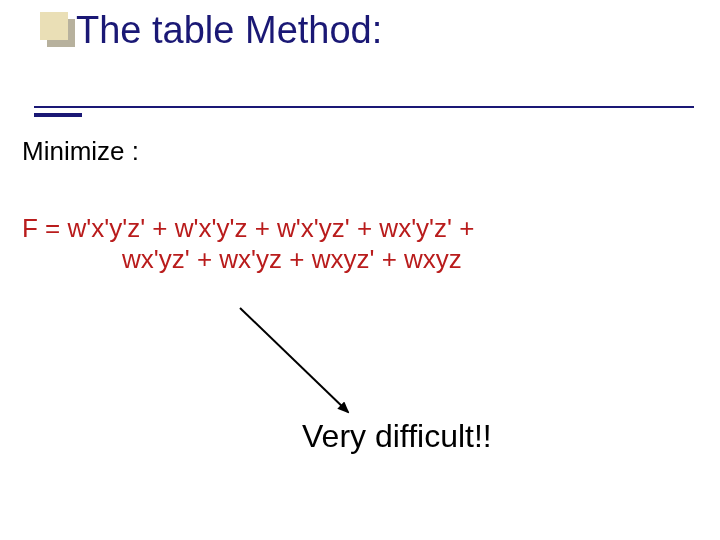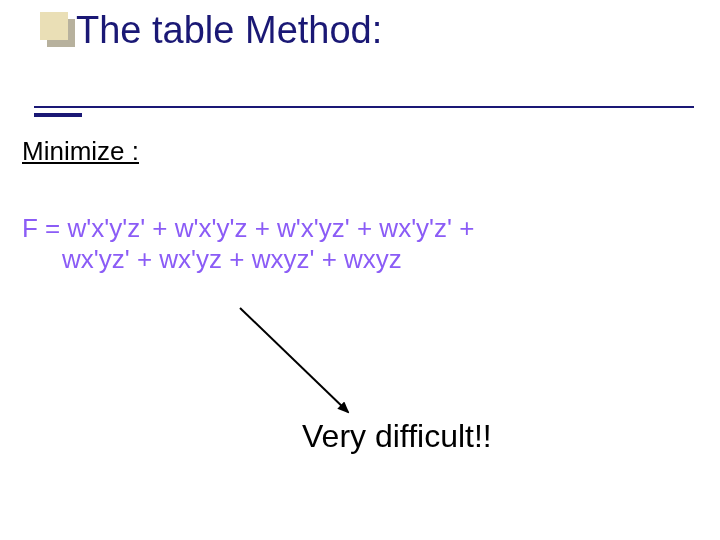--- a/index.html
+++ b/index.html
@@ -61,29 +61,28 @@
   }
   .content {
     position: absolute;
     top: 136px;
     left: 22px;
     right: 40px;
   }
   .minimize {
     font-size: 26px;
     color: #000;
-    text-decoration: underline;
   }
   .formula-block {
     margin-top: 46px;
     font-size: 26px;
-    color: #8b5cf6;
+    color: #b91c1c;
   }
   .formula-line2 {
-    margin-left: 40px;
+    margin-left: 100px;
   }
   .callout {
     position: absolute;
     top: 418px;
     left: 302px;
     font-size: 32px;
     color: #000000;
   }
   .arrow-svg {
     position: absolute;

